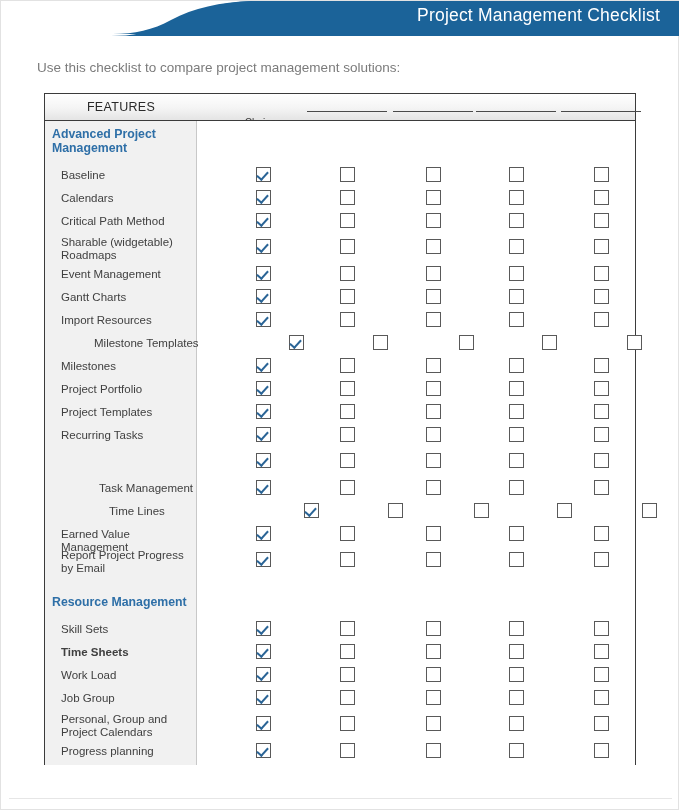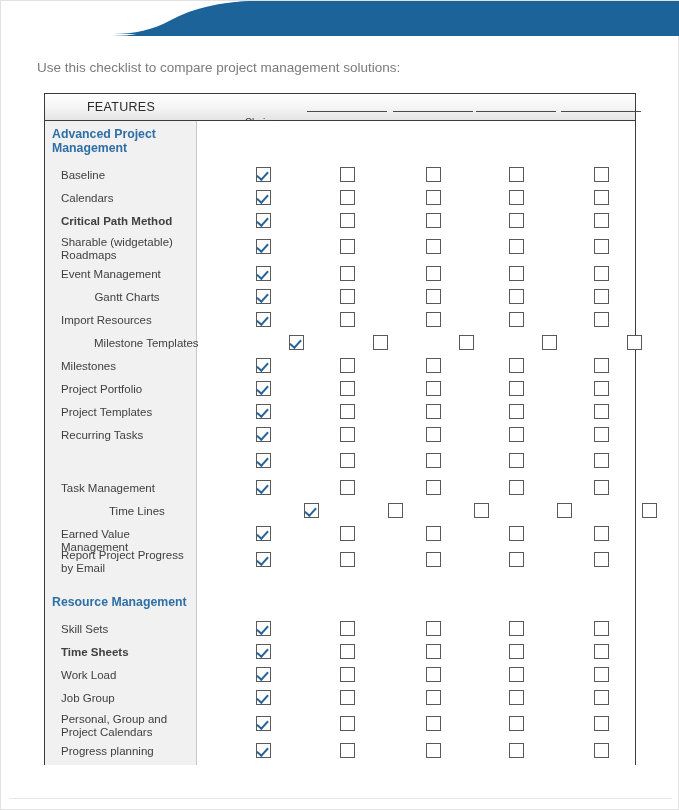--- a/index.html
+++ b/index.html
@@ -180,20 +180,21 @@
 </head>
 <body>
 
 <div class="page">
 
   <div class="banner-wrap">
     <svg class="banner-svg" width="679" height="38" viewBox="0 0 679 38">
       <path d="M679,0 L679,35 L110,35 C130,35 150,32 168,22 C190,10 215,2 250,0 Z" fill="#1b6399" transform="translate(0,0)"></path>
       <path d="M679,0 L679,33 L112,33 C133,33 152,29 170,19 C193,7 218,1 252,0 Z" fill="#1b6399"></path>
     </svg>
+    <div class="banner-title">Project Management Checklist</div>
   </div>
 
   <div class="intro">Use this checklist to compare project management solutions:</div>
 
   <div class="table-frame">
     <div class="thead">
       <div class="th-features">FEATURES</div>
       <div id="th-cols">
           <div class="th-col" style="left: 163px; width: 110px;">Clarizen</div>
           <div class="th-rule" style="left: 262px; width: 80px;"></div>
@@ -216,21 +217,21 @@
           </div>
           <div class="row" style="top: 67px; height: 23px;">
             <div class="row-label" style="top: 4px;">Calendars</div>
             <div class="cb checked" style="left: 210.5px; top: 2px;"></div>
             <div class="cb" style="left: 294.5px; top: 2px;"></div>
             <div class="cb" style="left: 380.5px; top: 2px;"></div>
             <div class="cb" style="left: 463.5px; top: 2px;"></div>
             <div class="cb" style="left: 548.5px; top: 2px;"></div>
           </div>
           <div class="row" style="top: 90px; height: 23px;">
-            <div class="row-label" style="top: 4px; font-weight: bold;">Critical Path Method</div>
+            <div class="row-label" style="top: 4px;">Critical Path Method</div>
             <div class="cb checked" style="left: 210.5px; top: 2px;"></div>
             <div class="cb" style="left: 294.5px; top: 2px;"></div>
             <div class="cb" style="left: 380.5px; top: 2px;"></div>
             <div class="cb" style="left: 463.5px; top: 2px;"></div>
             <div class="cb" style="left: 548.5px; top: 2px;"></div>
           </div>
           <div class="row" style="top: 113px; height: 30px;">
             <div class="row-label" style="top: 2px;">Sharable (widgetable) Roadmaps</div>
             <div class="cb checked" style="left: 210.5px; top: 5px;"></div>
             <div class="cb" style="left: 294.5px; top: 5px;"></div>
@@ -239,21 +240,21 @@
             <div class="cb" style="left: 548.5px; top: 5px;"></div>
           </div>
           <div class="row" style="top: 143px; height: 23px;">
             <div class="row-label" style="top: 4px;">Event Management</div>
             <div class="cb checked" style="left: 210.5px; top: 2px;"></div>
             <div class="cb" style="left: 294.5px; top: 2px;"></div>
             <div class="cb" style="left: 380.5px; top: 2px;"></div>
             <div class="cb" style="left: 463.5px; top: 2px;"></div>
             <div class="cb" style="left: 548.5px; top: 2px;"></div>
           </div>
-          <div class="row" style="top: 166px; height: 23px; text-align: center;">
+          <div class="row" style="top: 166px; height: 23px;">
             <div class="row-label" style="top: 4px;">Gantt Charts</div>
             <div class="cb checked" style="left: 210.5px; top: 2px;"></div>
             <div class="cb" style="left: 294.5px; top: 2px;"></div>
             <div class="cb" style="left: 380.5px; top: 2px;"></div>
             <div class="cb" style="left: 463.5px; top: 2px;"></div>
             <div class="cb" style="left: 548.5px; top: 2px;"></div>
           </div>
           <div class="row" style="top: 189px; height: 23px;">
             <div class="row-label" style="top: 4px;">Import Resources</div>
             <div class="cb checked" style="left: 210.5px; top: 2px;"></div>
@@ -302,21 +303,21 @@
             <div class="cb" style="left: 463.5px; top: 2px;"></div>
             <div class="cb" style="left: 548.5px; top: 2px;"></div>
           </div>
           <div class="row" style="top: 327px; height: 30px;">
             <div class="cb checked" style="left: 210.5px; top: 5px;"></div>
             <div class="cb" style="left: 294.5px; top: 5px;"></div>
             <div class="cb" style="left: 380.5px; top: 5px;"></div>
             <div class="cb" style="left: 463.5px; top: 5px;"></div>
             <div class="cb" style="left: 548.5px; top: 5px;"></div>
           </div>
-          <div class="row" style="top: 357px; height: 23px;">
+          <div class="row" style="top: 357px; height: 23px; text-align: right;">
             <div class="row-label" style="top: 4px;">Task Management</div>
             <div class="cb checked" style="left: 210.5px; top: 2px;"></div>
             <div class="cb" style="left: 294.5px; top: 2px;"></div>
             <div class="cb" style="left: 380.5px; top: 2px;"></div>
             <div class="cb" style="left: 463.5px; top: 2px;"></div>
             <div class="cb" style="left: 548.5px; top: 2px;"></div>
           </div>
           <div class="row" style="top: 380px; height: 23px; margin-left: 48px;">
             <div class="row-label" style="top: 4px;">Time Lines</div>
             <div class="cb checked" style="left: 210.5px; top: 2px;"></div>

